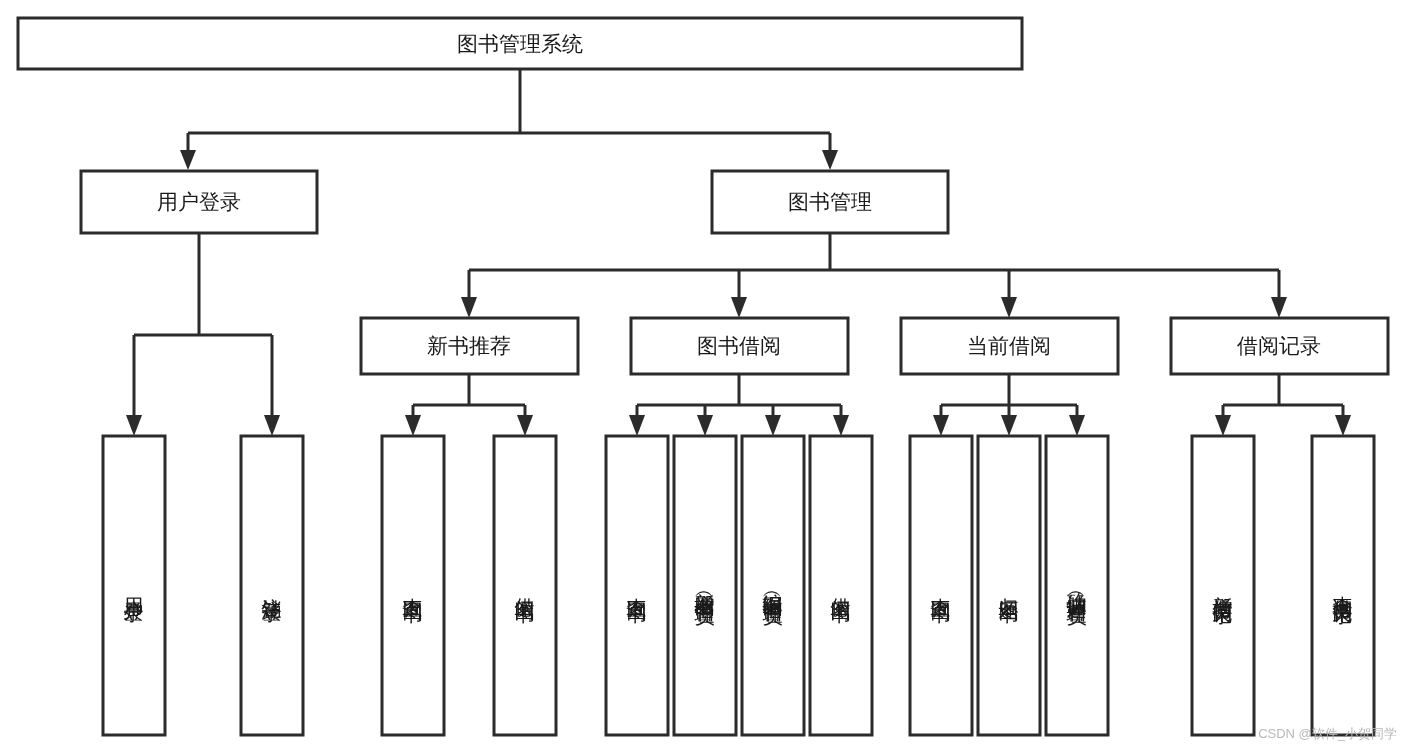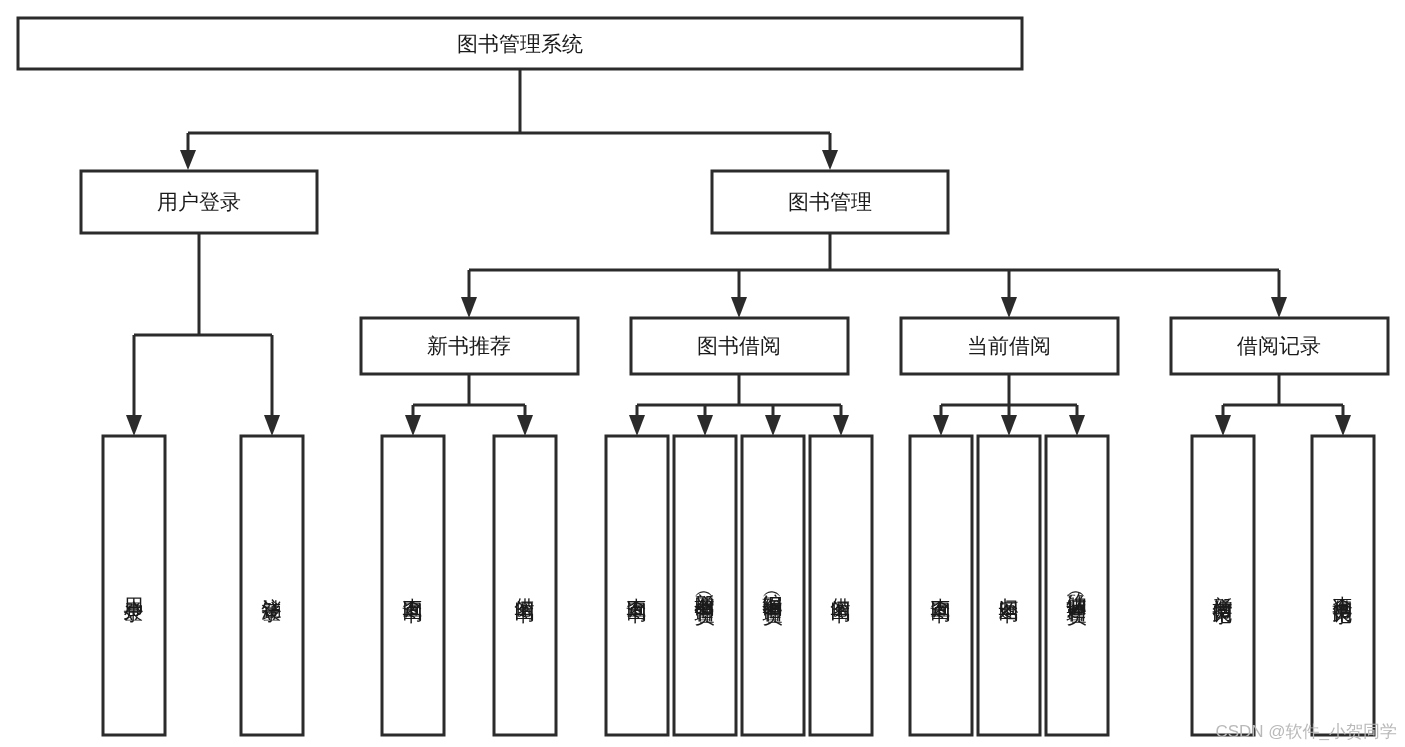--- a/index.html
+++ b/index.html
@@ -10,21 +10,21 @@
   .node-box{fill:#ffffff;stroke:#2b2b2b;stroke-width:3;}
   .link-line{stroke:#2b2b2b;stroke-width:3;fill:none;}
   .arrow-head{fill:#2b2b2b;stroke:none;}
   .node-label{fill:#1a1a1a;font-family:"Liberation Sans","DejaVu Sans",sans-serif;
               font-size:21px;text-anchor:middle;dominant-baseline:middle;}
   .vert-label{position:absolute;writing-mode:vertical-rl;text-orientation:upright;
               font-family:"Liberation Sans","DejaVu Sans",sans-serif;font-size:20px;
               color:#1a1a1a;letter-spacing:2px;display:flex;align-items:center;
               justify-content:center;line-height:1;white-space:nowrap;
               pointer-events:none;}
-  .watermark{position:absolute;right:8px;bottom:4px;color:#b9b9b9;font-size:17px;
+  .watermark{position:absolute;right:8px;bottom:4px;color:#b9b9b9;font-size:13px;
              font-family:"Liberation Sans","DejaVu Sans",sans-serif;white-space:nowrap;}
 </style>
 </head>
 <body>
 
 <div id="diagram-root">
 
   <svg id="tree-svg" viewBox="0 0 1405 747">
     <defs>
       <marker id="arrow" viewBox="0 0 12 14" refX="6" refY="13" markerWidth="12" markerHeight="14" orient="auto-start-reverse">

